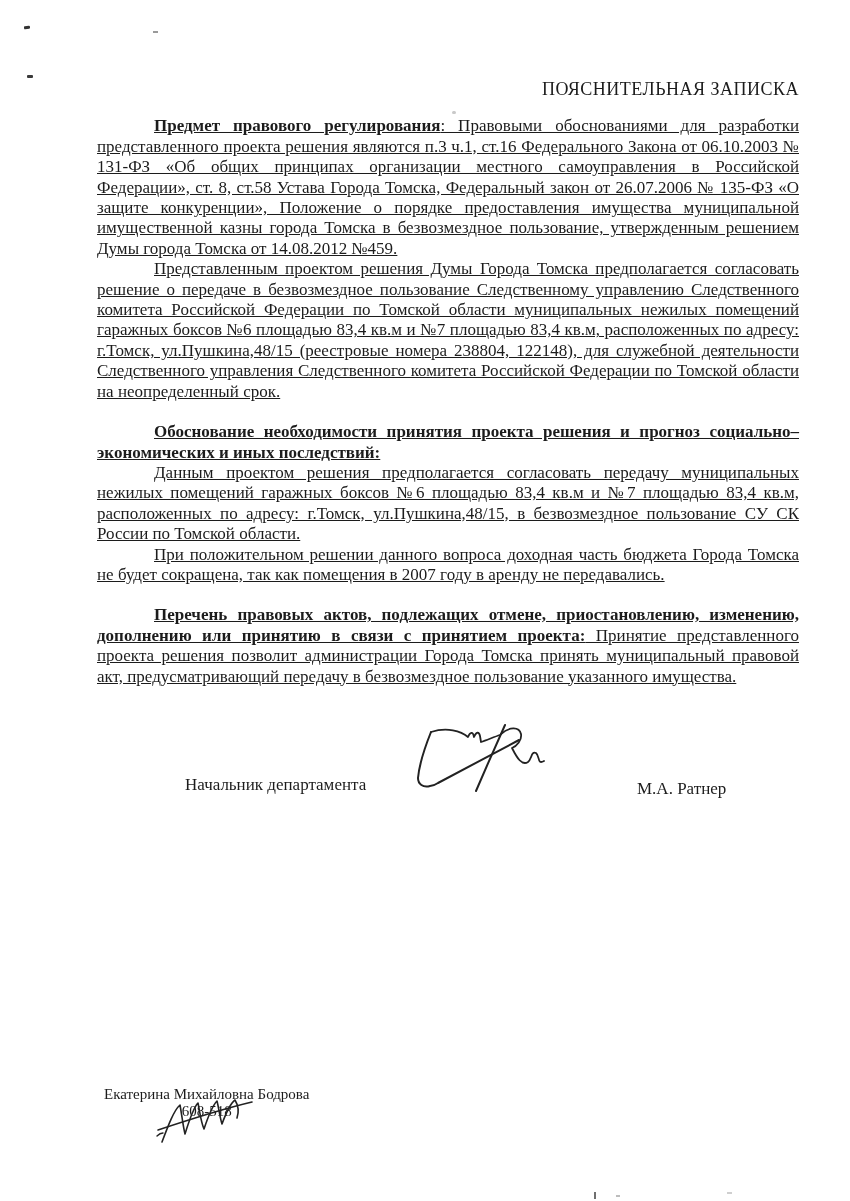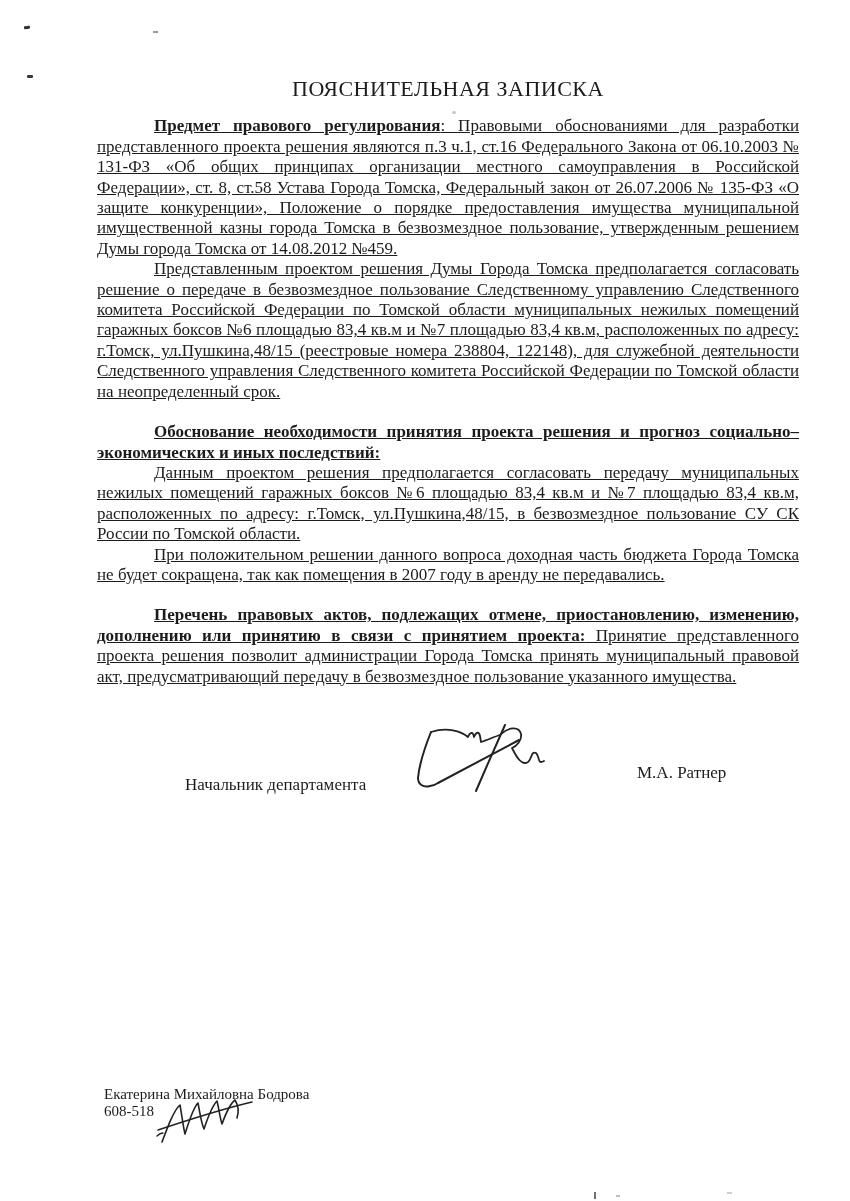--- a/index.html
+++ b/index.html
@@ -9,35 +9,35 @@
     background:#ffffff;
     font-family:"Liberation Serif","DejaVu Serif",serif;
     color:#1c1c1c;
     overflow:hidden;
   }
   .content{
     position:absolute;left:97px;top:79px;width:702px;
     font-size:17px;line-height:20.4px;text-align:justify;
   }
   .title{
-    margin:0;text-align:center;font-size:22px;font-weight:normal;
+    margin:0;text-align:right;font-size:18px;font-weight:normal;
     letter-spacing:0.5px;
   }
   .subtitle{margin-top:37px;text-align:center;line-height:21px;}
   .para{margin:0;text-indent:57px;text-decoration:underline;}
   .first-para{margin-top:17px;}
   .gap-before{margin-top:20px;}
   .bold{font-weight:bold;}
   .sig-row{position:relative;margin-top:42px;height:92px;}
   .sig-role{position:absolute;left:88px;top:34px;white-space:nowrap;margin-top:12px;}
-  .sig-name{position:absolute;left:540px;top:34px;white-space:nowrap;}
+  .sig-name{position:absolute;left:540px;top:50px;white-space:nowrap;}
   .sig-svg{position:absolute;left:318px;top:-6px;}
   .footer{
     position:absolute;left:104px;top:1086px;
-    font-size:15px;line-height:17px;text-align:left;
+    font-size:15px;line-height:17px;text-align:center;
   }
   .footer-svg{position:absolute;left:52px;top:8px;}
   svg path{fill:none;stroke:#222;stroke-linecap:round;stroke-linejoin:round;}
   .speck{position:absolute;background:#333;}
   .sp1{left:24px;top:26px;width:6px;height:3px;border-radius:1px;transform:rotate(-8deg);}
   .sp2{left:27px;top:75px;width:6px;height:3px;border-radius:1px;background:#3a3a3a;}
   .sp3{left:153px;top:31px;width:5px;height:2px;background:#9a9a9a;}
   .sp4{left:452px;top:111px;width:4px;height:3px;background:#c9c9c9;border-radius:2px;}
   .sp5{left:594px;top:1192px;width:2px;height:7px;background:#6f6f6f;}
   .sp6{left:616px;top:1195px;width:4px;height:2px;background:#bdbdbd;}

